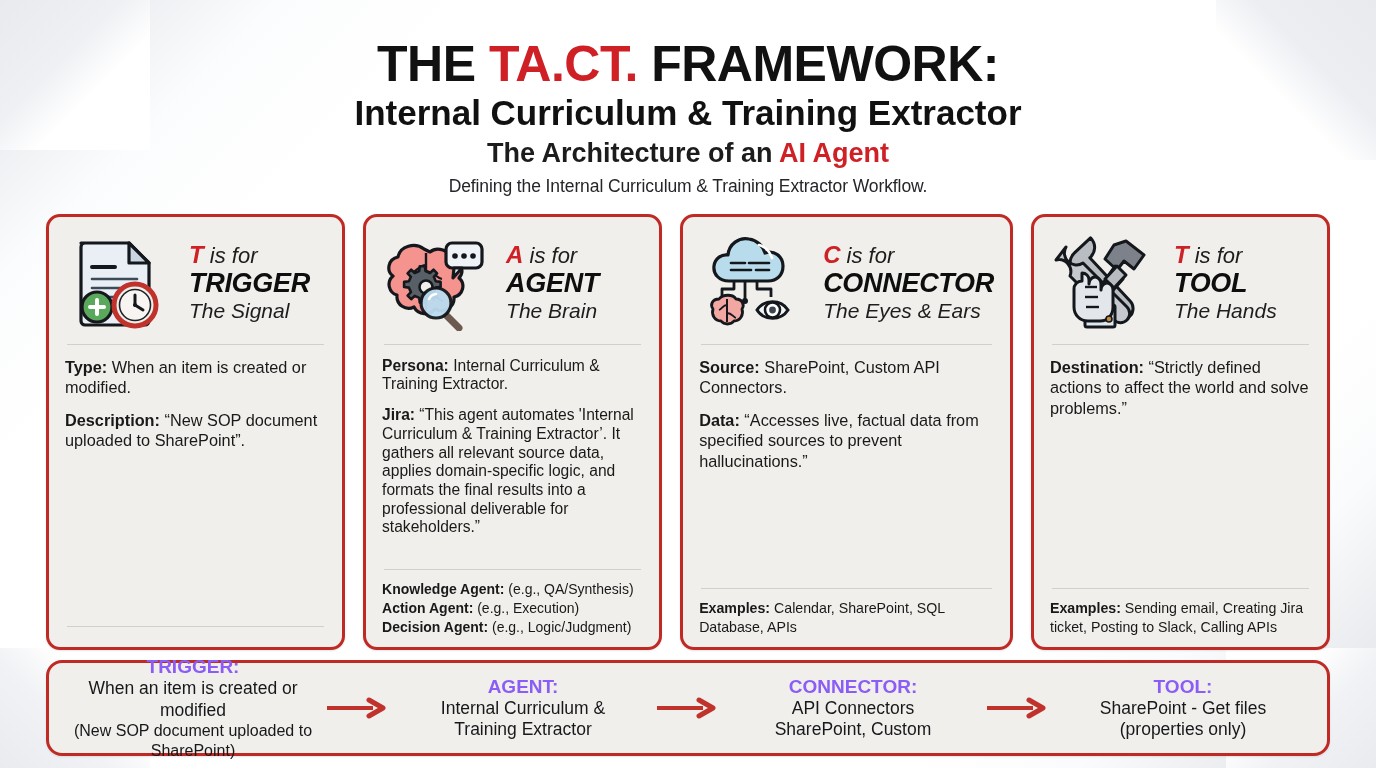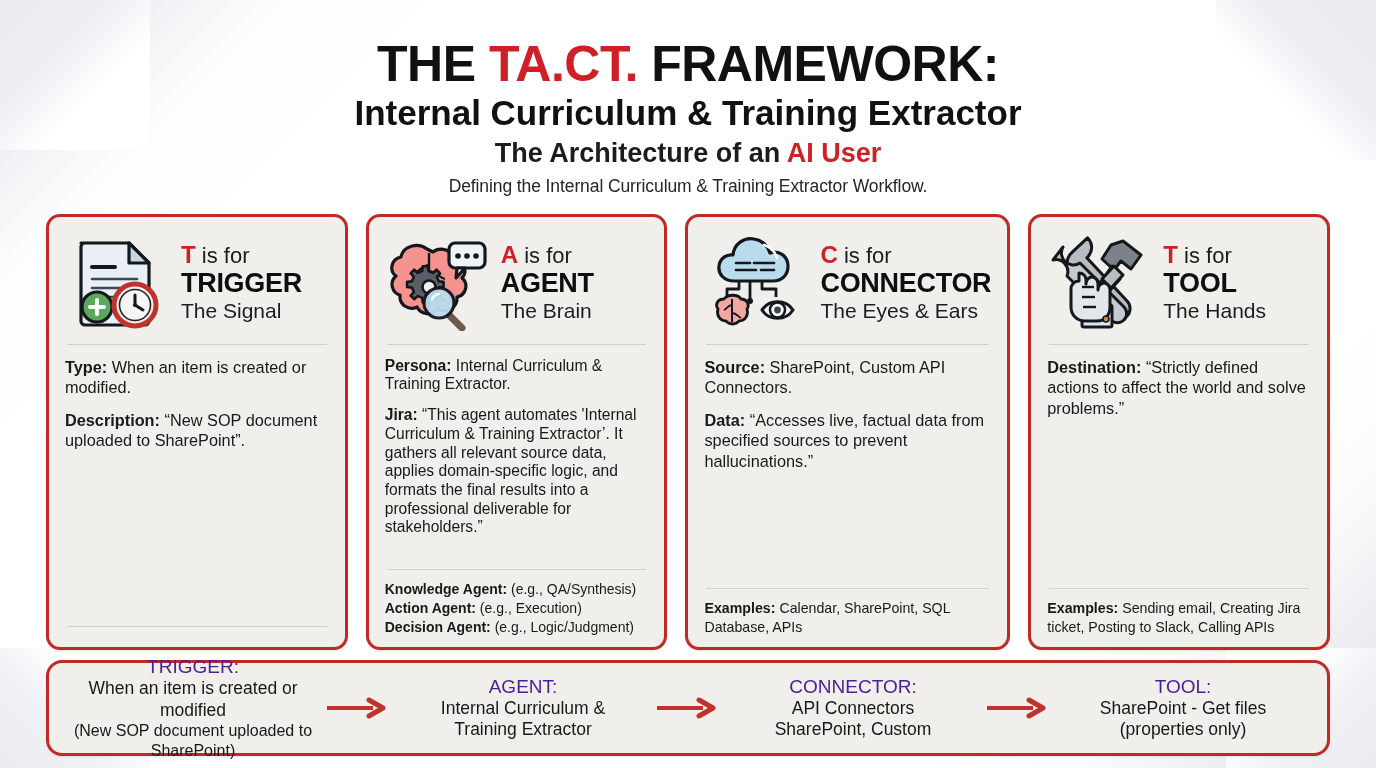--- a/index.html
+++ b/index.html
@@ -121,22 +121,23 @@
     display: flex;
     flex-direction: column;
     box-shadow: 0 1px 2px rgba(0,0,0,0.10);
     position: relative;
   }
 
   
   .card-head {
     display: flex;
     align-items: center;
-    gap: 8px;
+    gap: 16px;
     min-height: 104px;
+    font-style: italic;
   }
   .card-icon { flex: 0 0 auto; width: 108px; height: 100px; display: flex; align-items: center; justify-content: center; }
   .card-icon svg { display: block; }
 
   .head-text { flex: 1 1 auto; }
   .isfor {
     font-size: 22px;
     color: #1d1d1d;
     line-height: 1.1;
   }
@@ -201,22 +202,22 @@
     padding: 0 16px;
     box-shadow: 0 1px 2px rgba(0,0,0,0.10);
   }
   .flow-step {
     flex: 1 1 0;
     text-align: center;
     line-height: 1.22;
   }
   .flow-title {
     font-size: 19px;
-    font-weight: normal;
-    color: #4c1d95;
+    font-weight: bold;
+    color: #8b5cf6;
   }
   .flow-line { font-size: 17.5px; color: #17181a; }
   .flow-line.sub { font-size: 16px; }
 
   .arrow {
     flex: 0 0 auto;
     width: 74px;
     display: flex;
     align-items: center;
     justify-content: center;
@@ -227,21 +228,21 @@
 
 <div class="bg"></div>
 <div class="bg-bl"></div>
 <div class="bg-br"></div>
 
 <div class="page">
 
   <header>
     <div class="title-main"><span>THE </span><span class="accent">TA.CT.</span><span> FRAMEWORK:</span></div>
     <div class="title-sub">Internal Curriculum &amp; Training Extractor</div>
-    <div class="title-tag"><span>The Architecture of an </span><span class="accent">AI User</span></div>
+    <div class="title-tag"><span>The Architecture of an </span><span class="accent">AI Agent</span></div>
     <div class="title-desc">Defining the Internal Curriculum &amp; Training Extractor Workflow.</div>
   </header>
 
   <div class="cards">
 
     <div class="card">
       <div class="card-head">
         <div class="card-icon">
           <svg width="104" height="96" viewBox="0 0 104 96">
             <path d="M14 8 h48 l20 20 v58 a4 4 0 0 1 -4 4 H18 a4 4 0 0 1 -4 -4 V12 a4 4 0 0 1 4 -4 z" fill="#e9eff5" stroke="#14181c" stroke-width="3.2" stroke-linejoin="round"></path>

